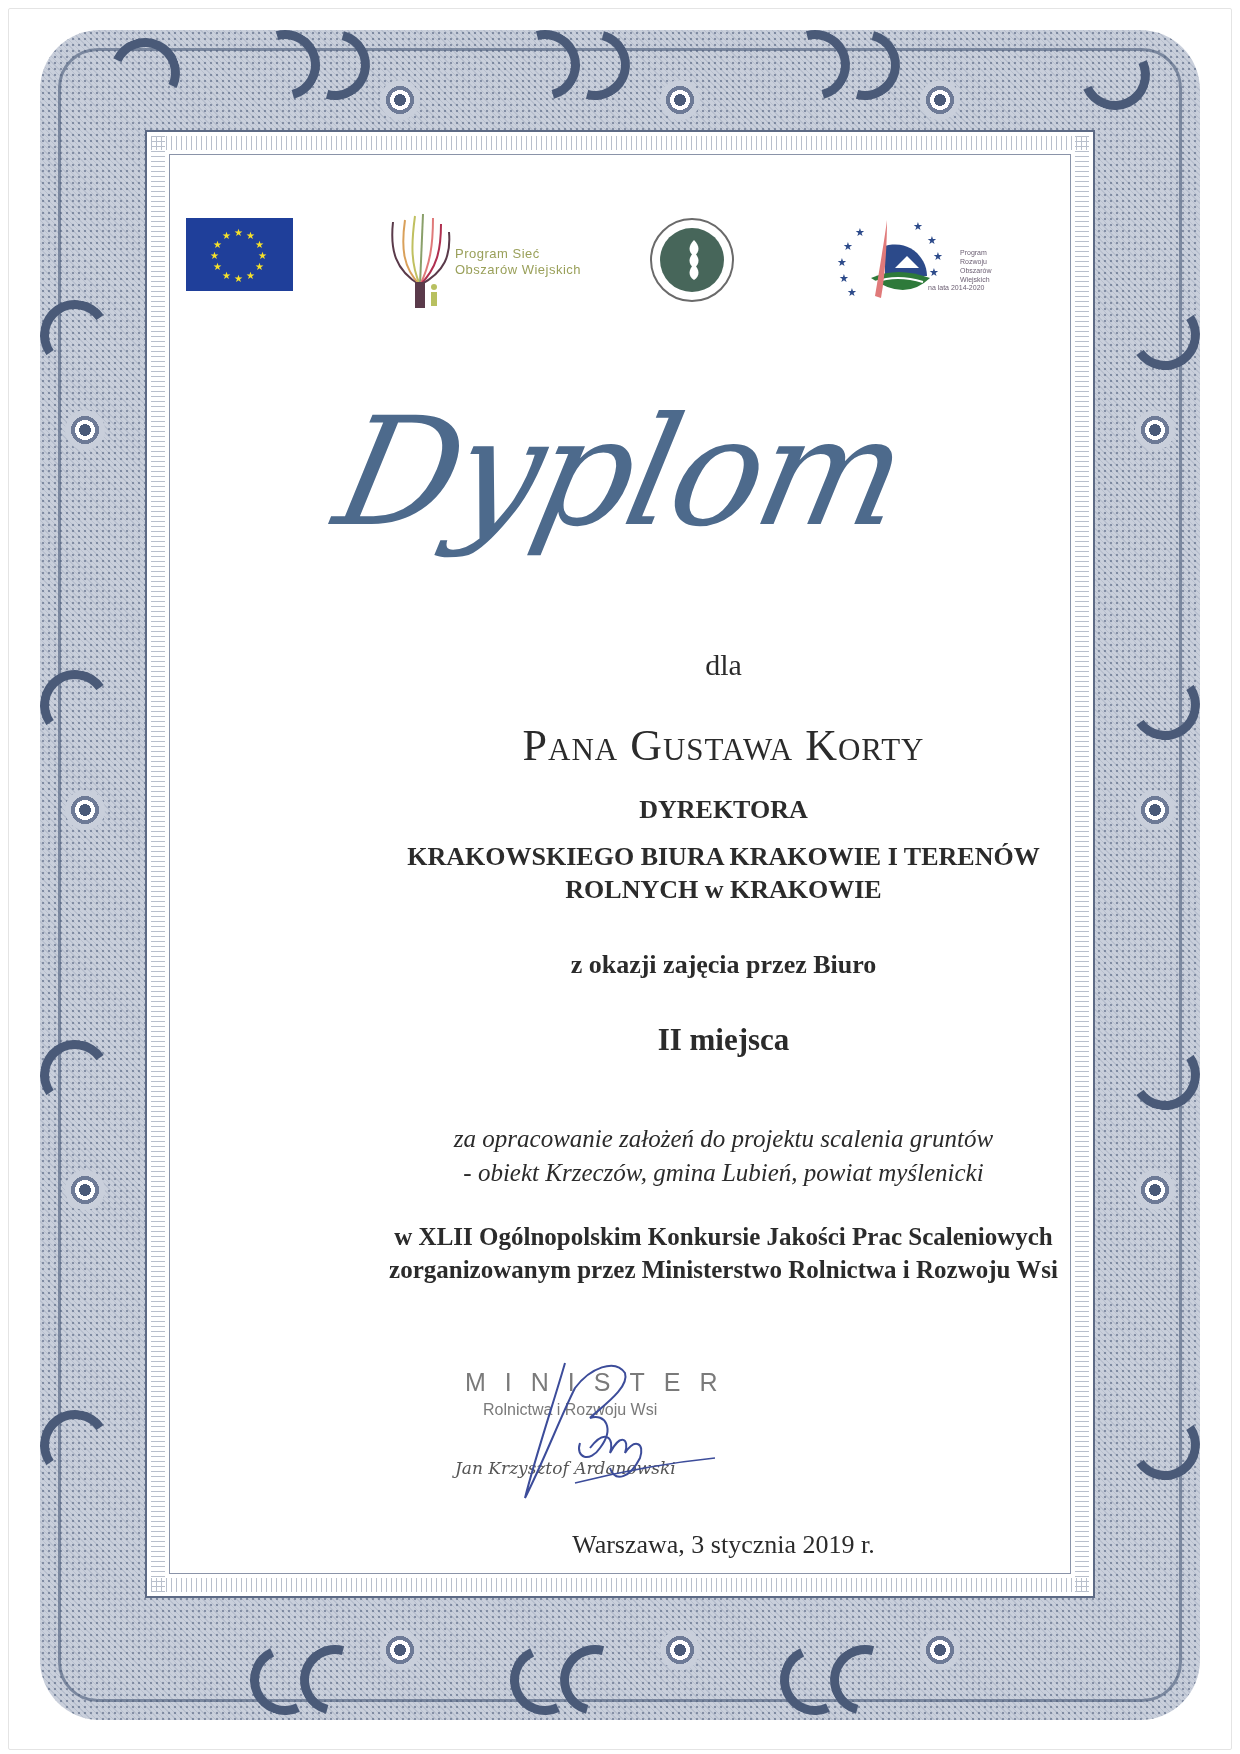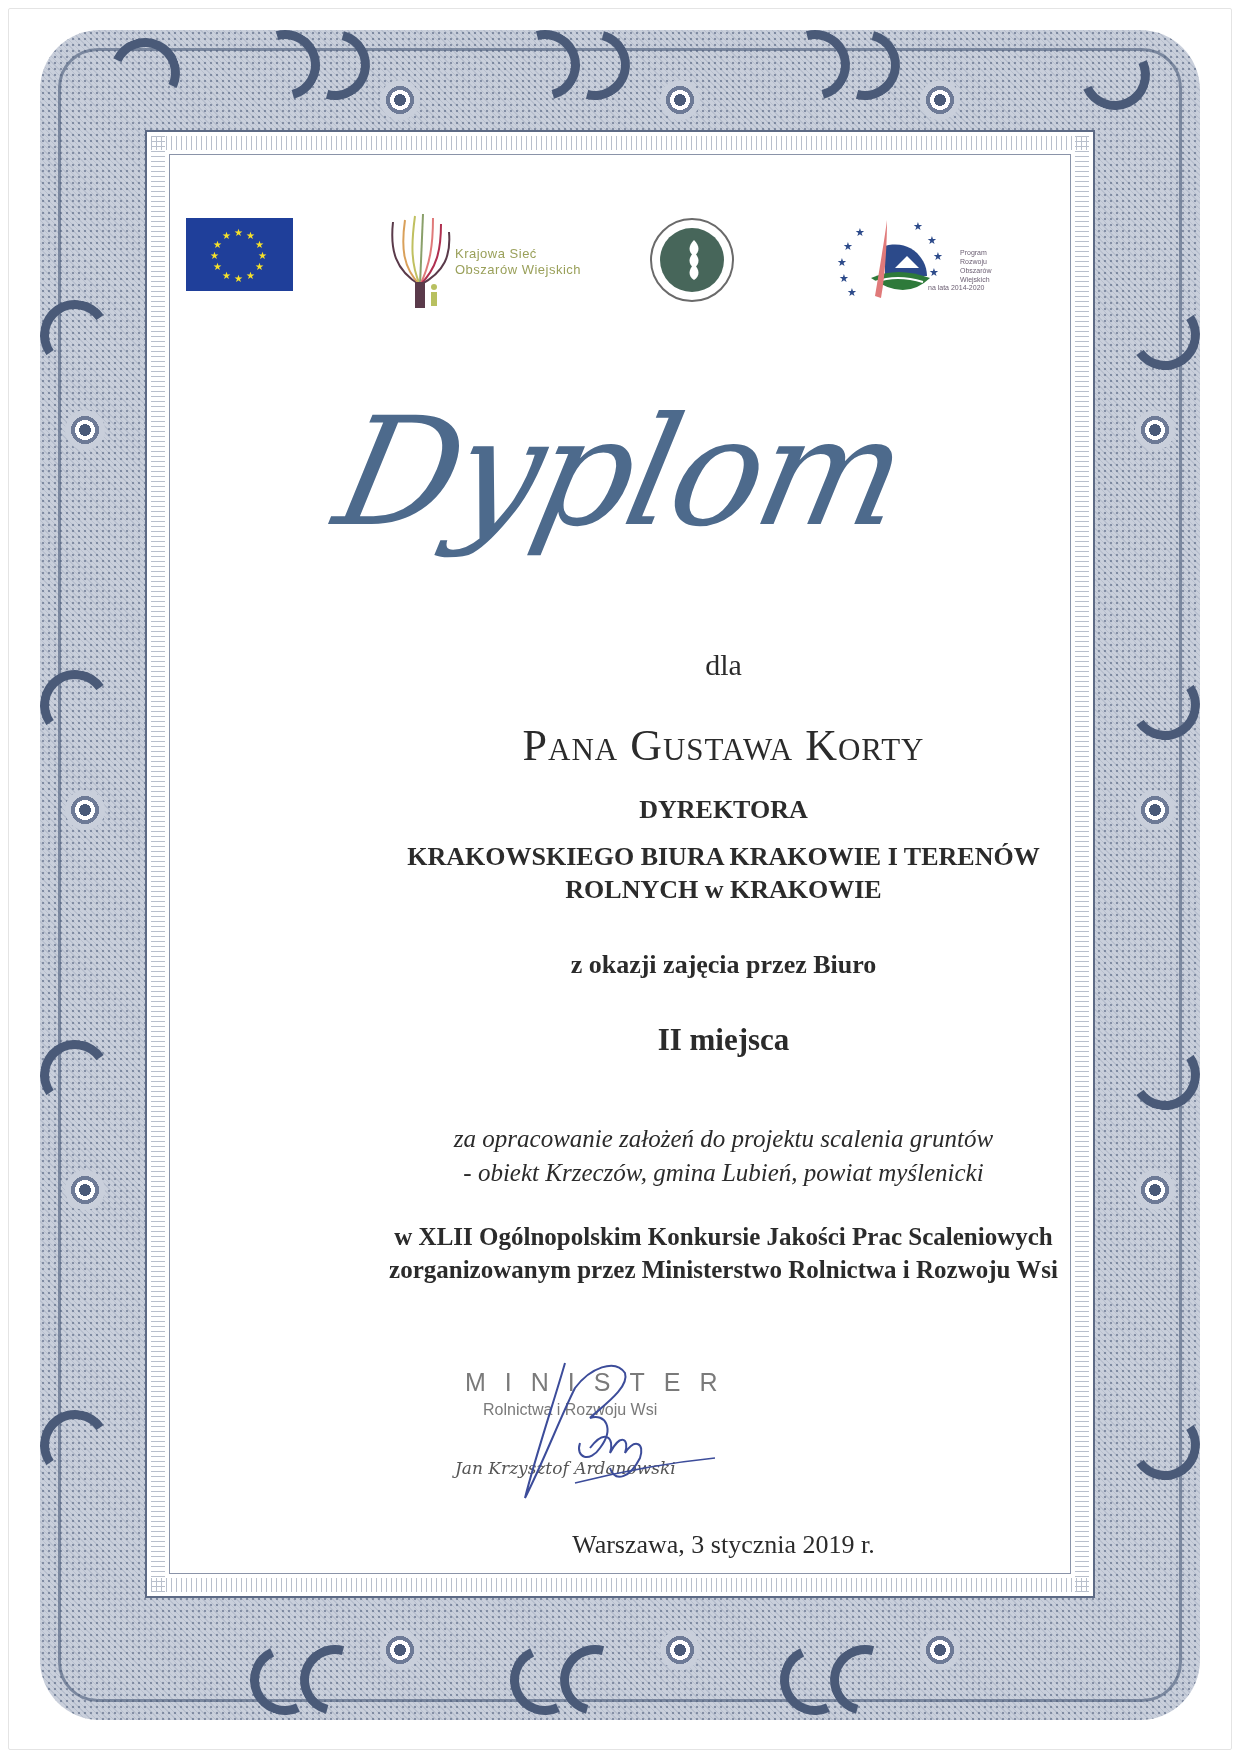--- a/index.html
+++ b/index.html
@@ -171,21 +171,21 @@
         <path d="M45 75 C36 55 36 35 40 6" stroke="#c0c060" stroke-width="2" fill="none"></path>
         <path d="M45 75 C46 55 47 30 48 4" stroke="#8aa06a" stroke-width="2" fill="none"></path>
         <path d="M45 75 C55 55 58 35 58 8" stroke="#e07a7a" stroke-width="2" fill="none"></path>
         <path d="M45 75 C62 58 66 40 66 14" stroke="#b03050" stroke-width="2" fill="none"></path>
         <path d="M45 75 C70 62 76 45 74 22" stroke="#5a3a4a" stroke-width="2" fill="none"></path>
         <rect x="40" y="72" width="10" height="26" fill="#5a3a4a"></rect>
         <rect x="56" y="82" width="6" height="14" fill="#b8c060"></rect>
         <circle cx="59" cy="77" r="3" fill="#b8c060"></circle>
       </svg>
       <div class="ksow-text">
-        <div>Krajowa Sieć</div>
+        <div>Program Sieć</div>
         <div>Obszarów Wiejskich</div>
       </div>
     </div>
 
     <div class="ministry-seal">
       <div class="inner"></div>
       <svg style="position:absolute;left:28px;top:18px" width="28" height="48" viewBox="0 0 28 48">
         <path d="M14 2 C20 8 20 14 14 18 C8 14 8 8 14 2Z" fill="#fff"></path>
         <path d="M14 14 C20 20 20 26 14 30 C8 26 8 20 14 14Z" fill="#fff"></path>
         <path d="M14 26 C20 32 20 38 14 42 C8 38 8 32 14 26Z" fill="#fff"></path>

